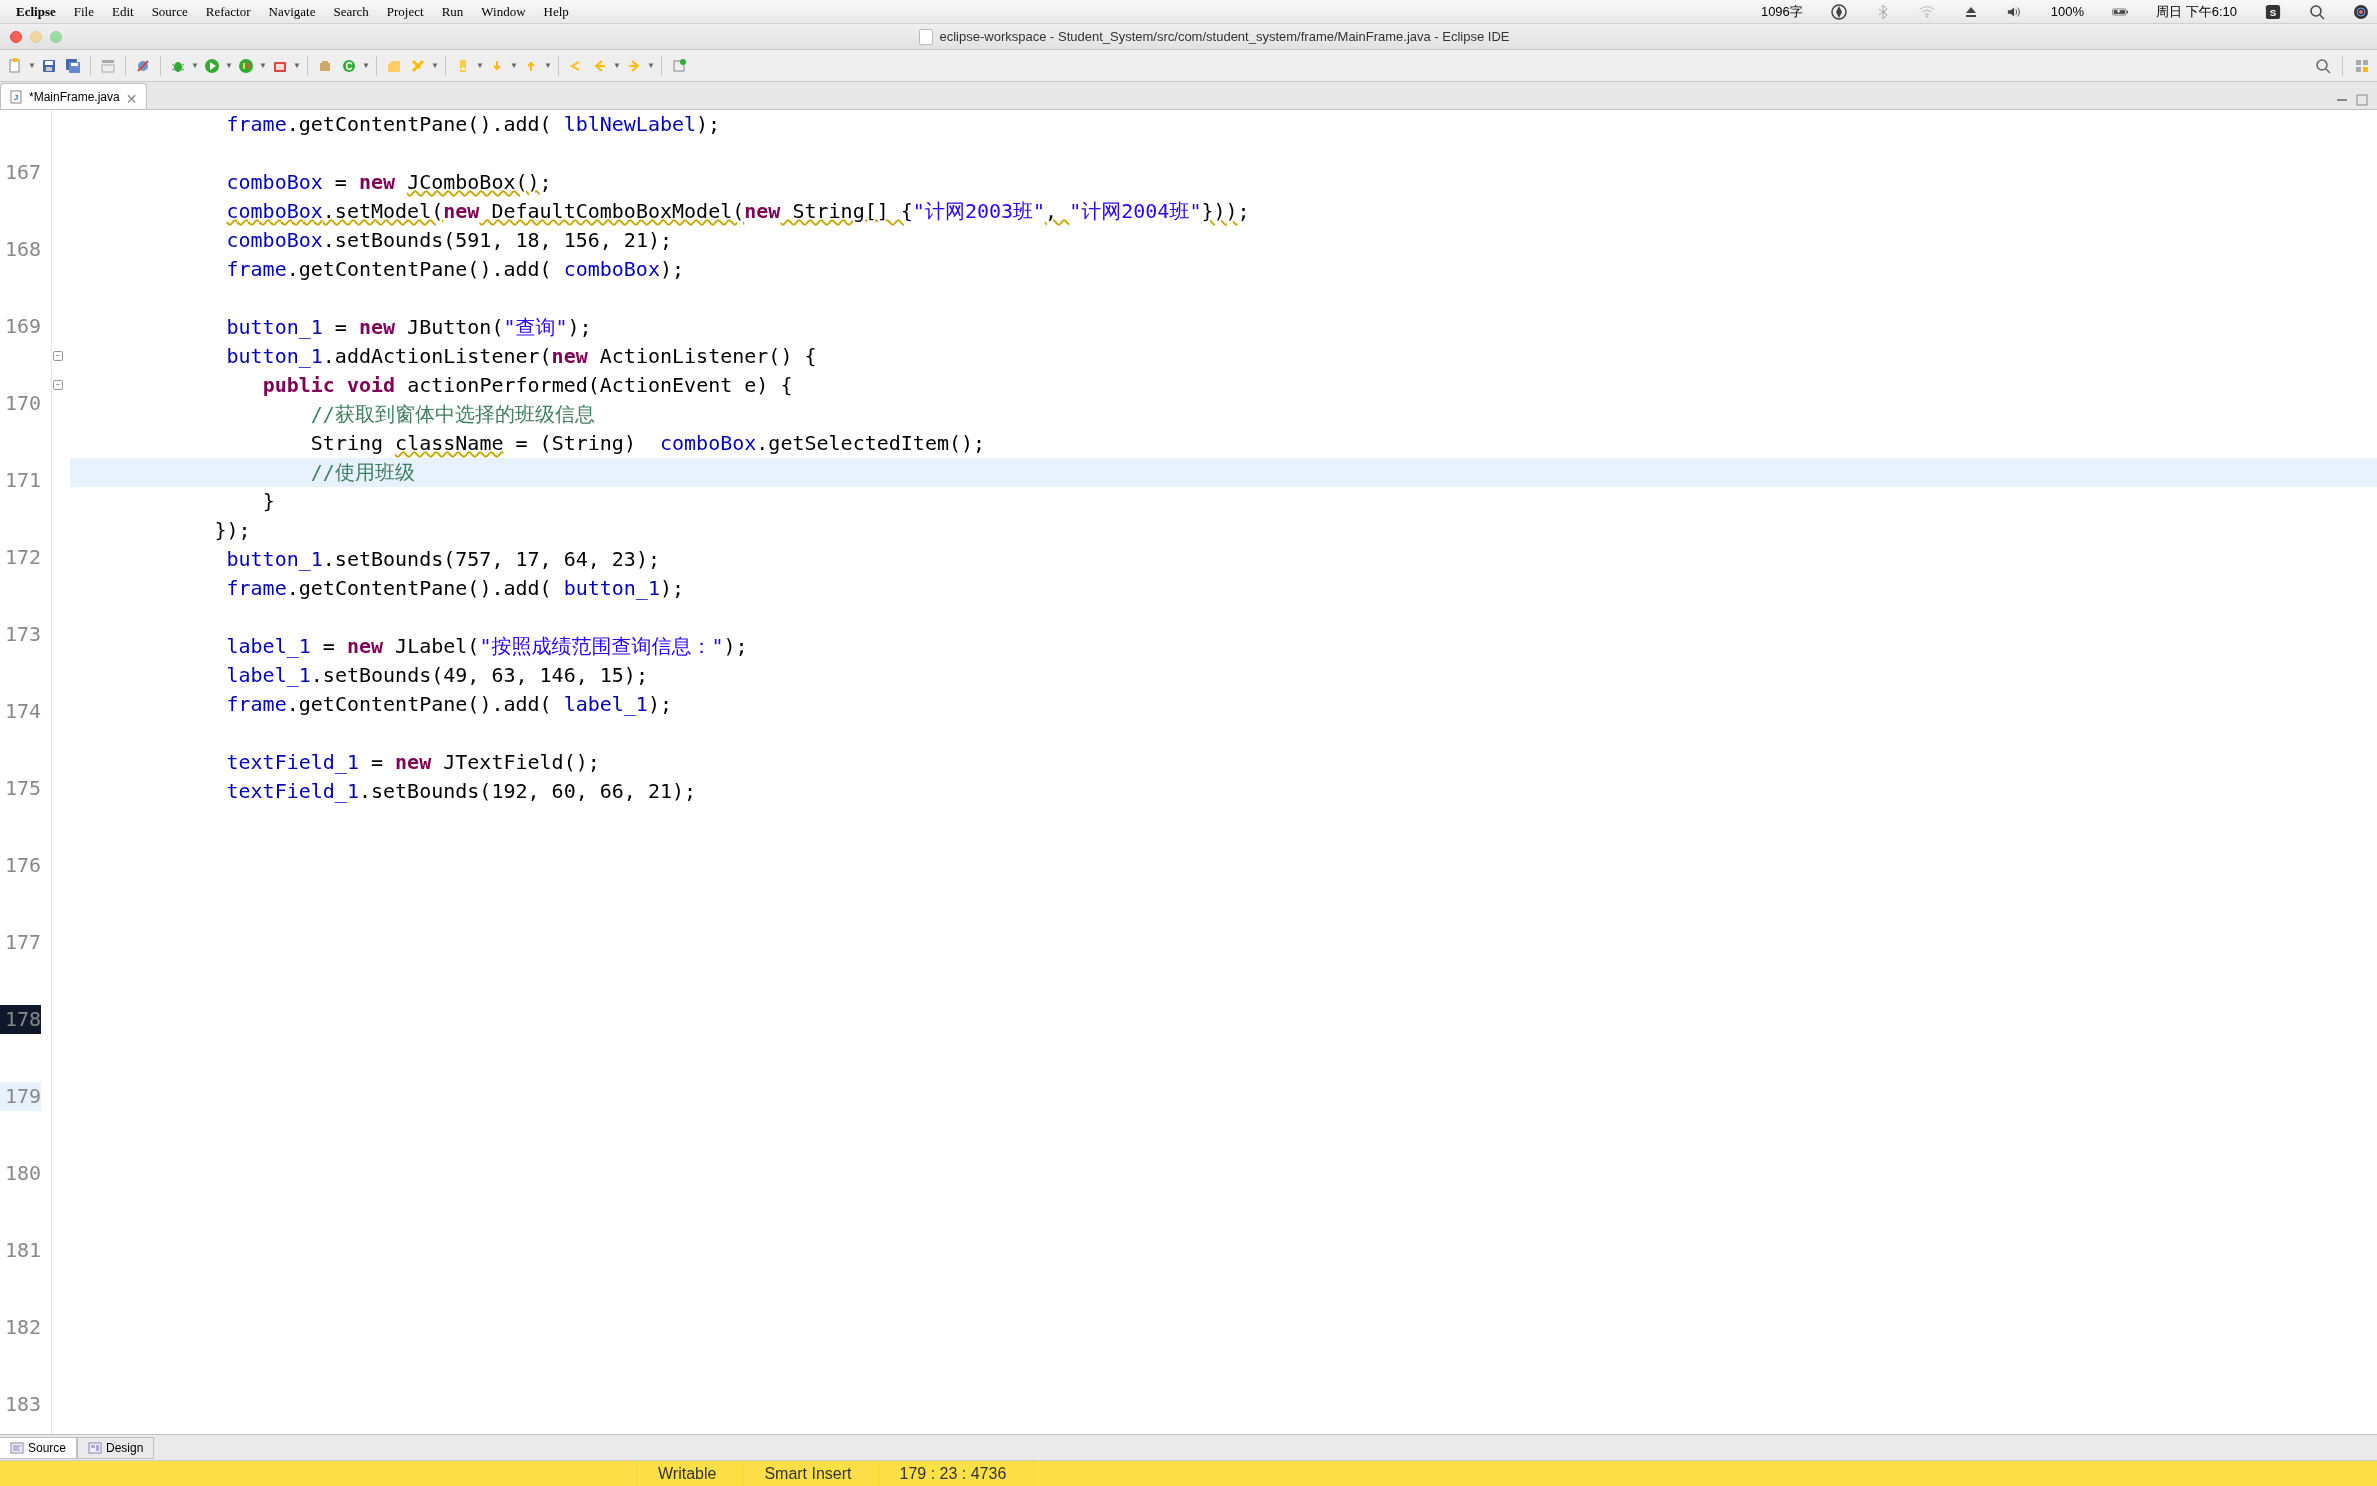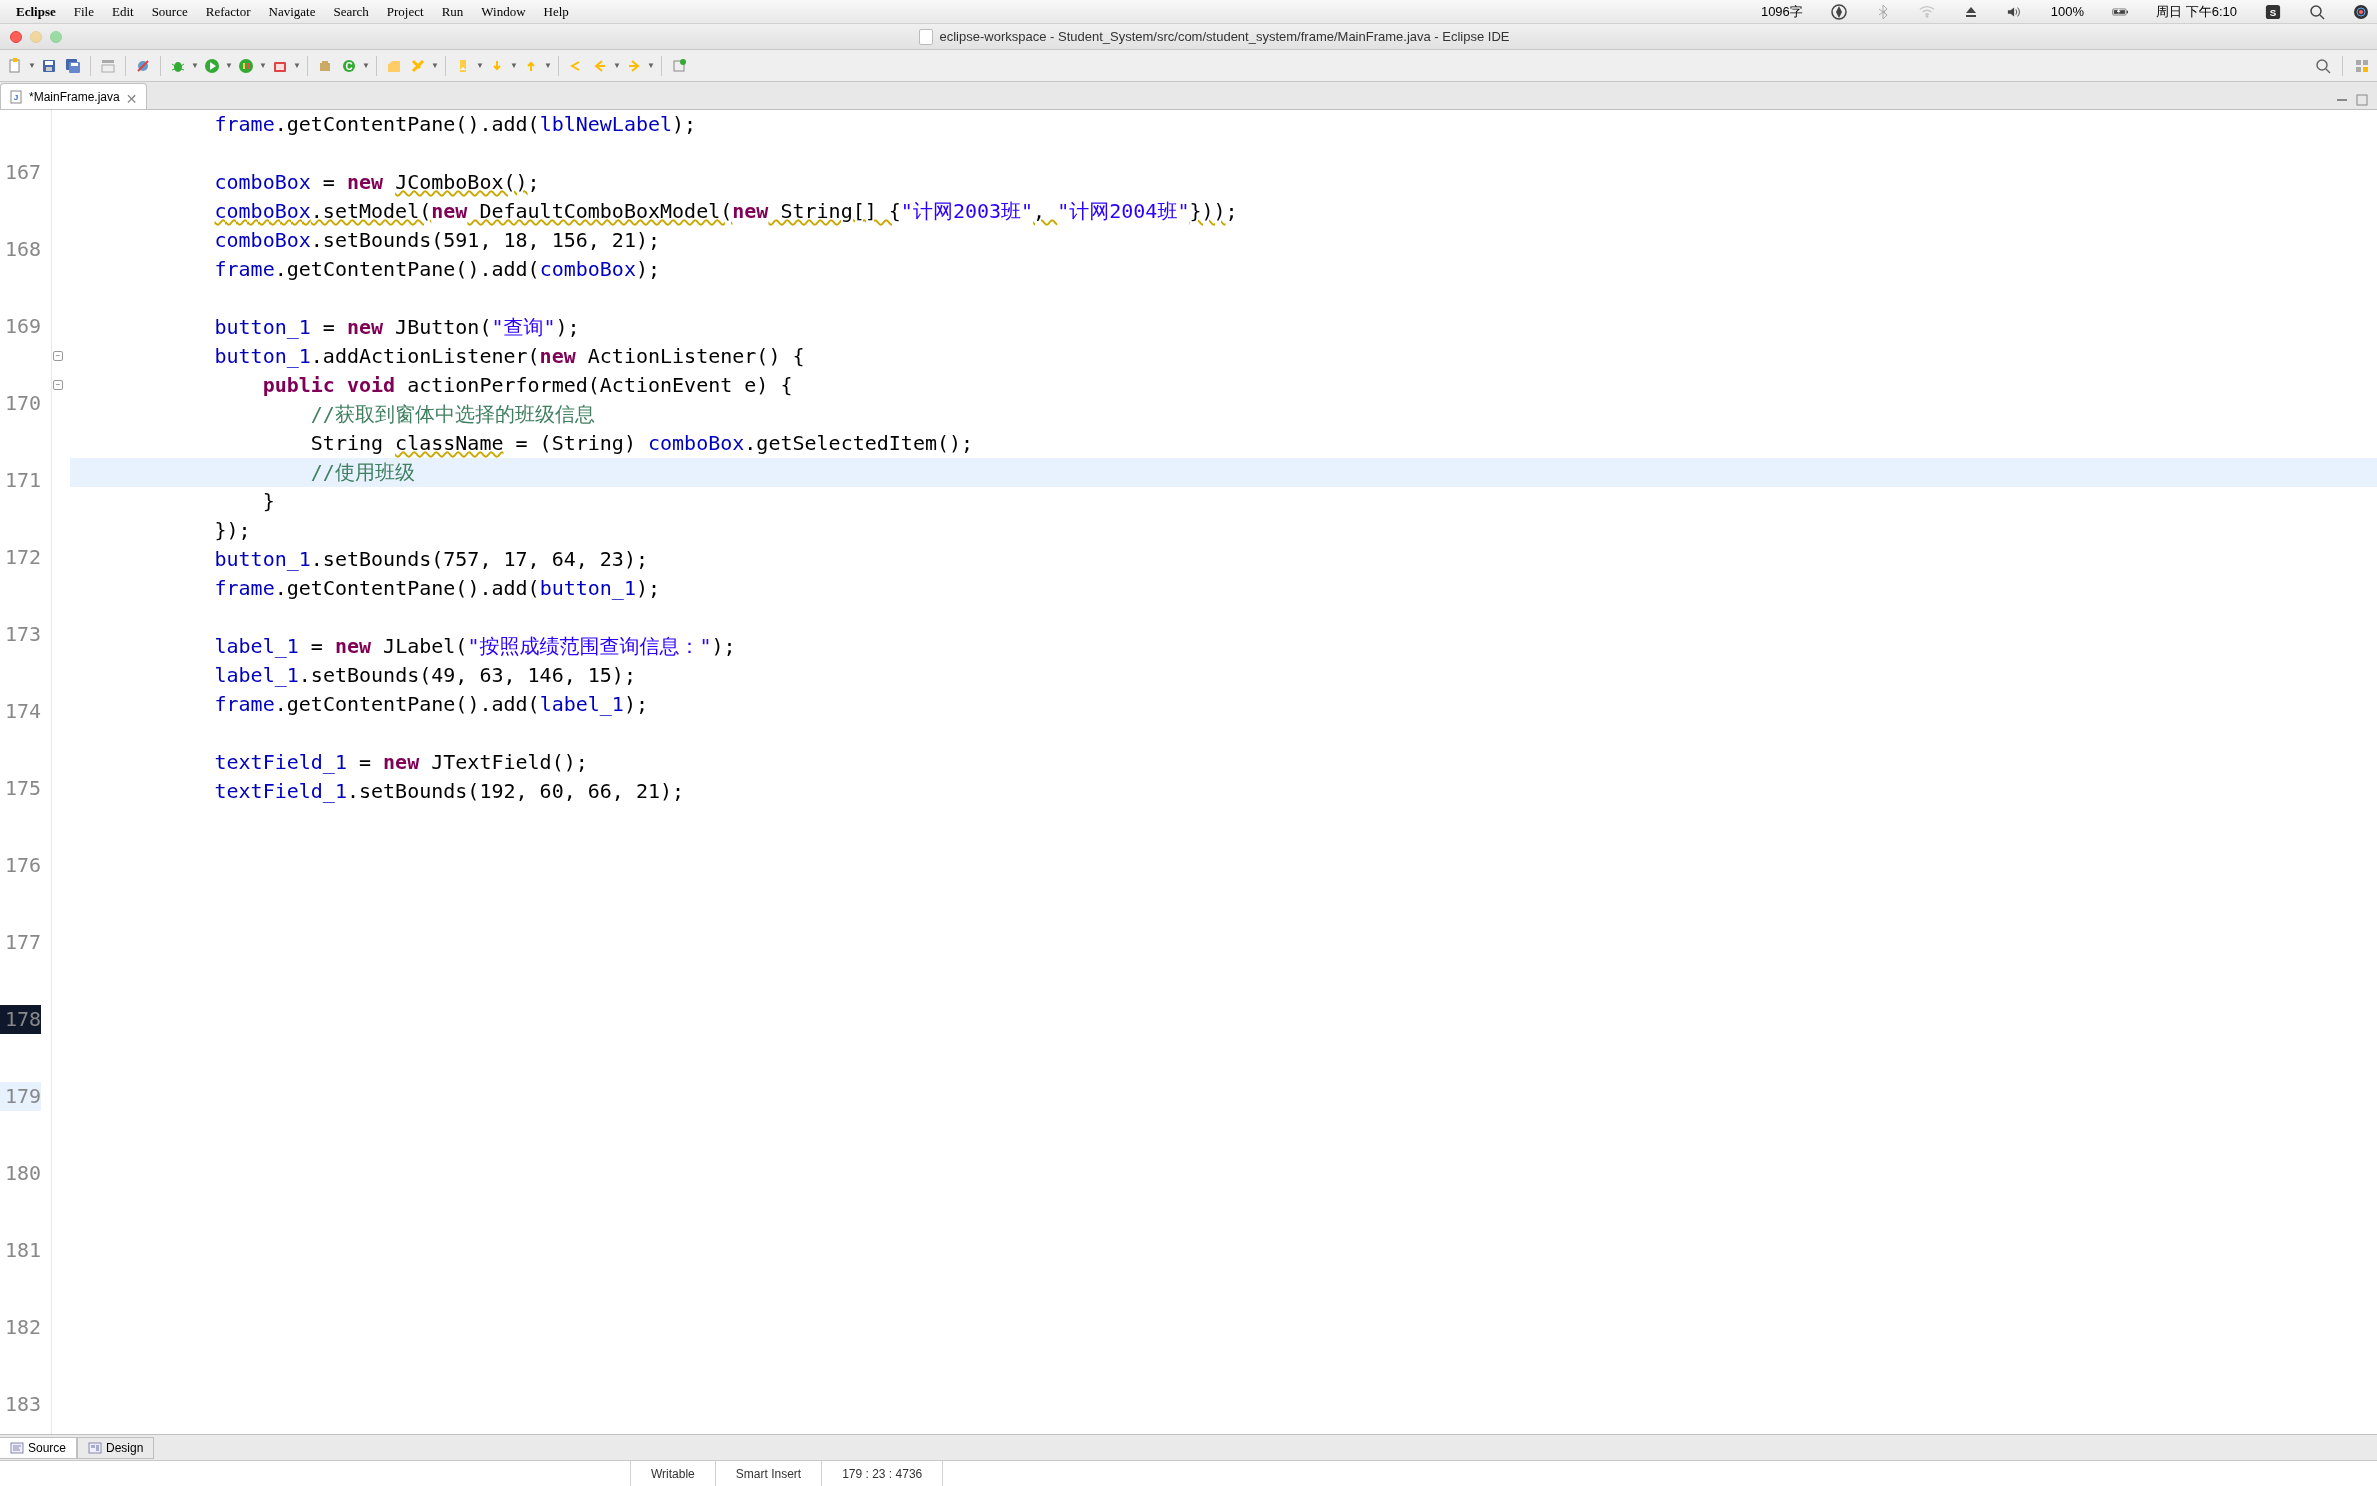--- a/index.html
+++ b/index.html
@@ -47,30 +47,30 @@
     .gutter-line { height: 29px; line-height: 29px; margin-top: 48px; }
     .code-line { height: 29px; }
     .code-line.highlight { background: #e8f2fe; }
     .gutter-line.highlight { background: #e8f2fe; }
     .gutter-line.sel { background: #0f172a; }
     
     
     .kw { color: #7f0055; font-weight: bold; }
     .str { color: #2a00ff; }
     .com { color: #3f7f5f; }
-    .fld { color: #0000c0; }
+    .fld { color: #0000c0; margin-left: 12px; }
     .warn { text-decoration: underline; text-decoration-style: wavy; text-decoration-color: #c8a800; }
     
     
     .bottom-tabs { height: 26px; background: #eaeaea; border-top: 1px solid #c0c0c0; display: flex; align-items: center; }
     .bottom-tab { height: 22px; padding: 0 10px; display: flex; align-items: center; gap: 4px; border: 1px solid #c0c0c0; background: #fff; font-size: 12px; cursor: pointer; }
     .bottom-tab:first-child { border-left: none; }
     
     
-    .statusbar { height: 26px; background: #ffffff; border-top: 1px solid #c8c8c8; display: flex; align-items: center; font-size: 12px; color: #333; }
+    .statusbar { height: 26px; background: #fde047; border-top: 1px solid #c8c8c8; display: flex; align-items: center; font-size: 16px; color: #333; gap: 7px; }
     .status-cell { padding: 0 20px; border-left: 1px solid #d0d0d0; height: 100%; display: flex; align-items: center; }
     .status-spacer { width: 630px; }
     
     .main-container { display: flex; flex-direction: column; height: 100vh; }
     .editor-area { flex: 1; display: flex; flex-direction: column; overflow: hidden; }
     
     svg { display: block; }
   </style>
 </head>
 <body>

